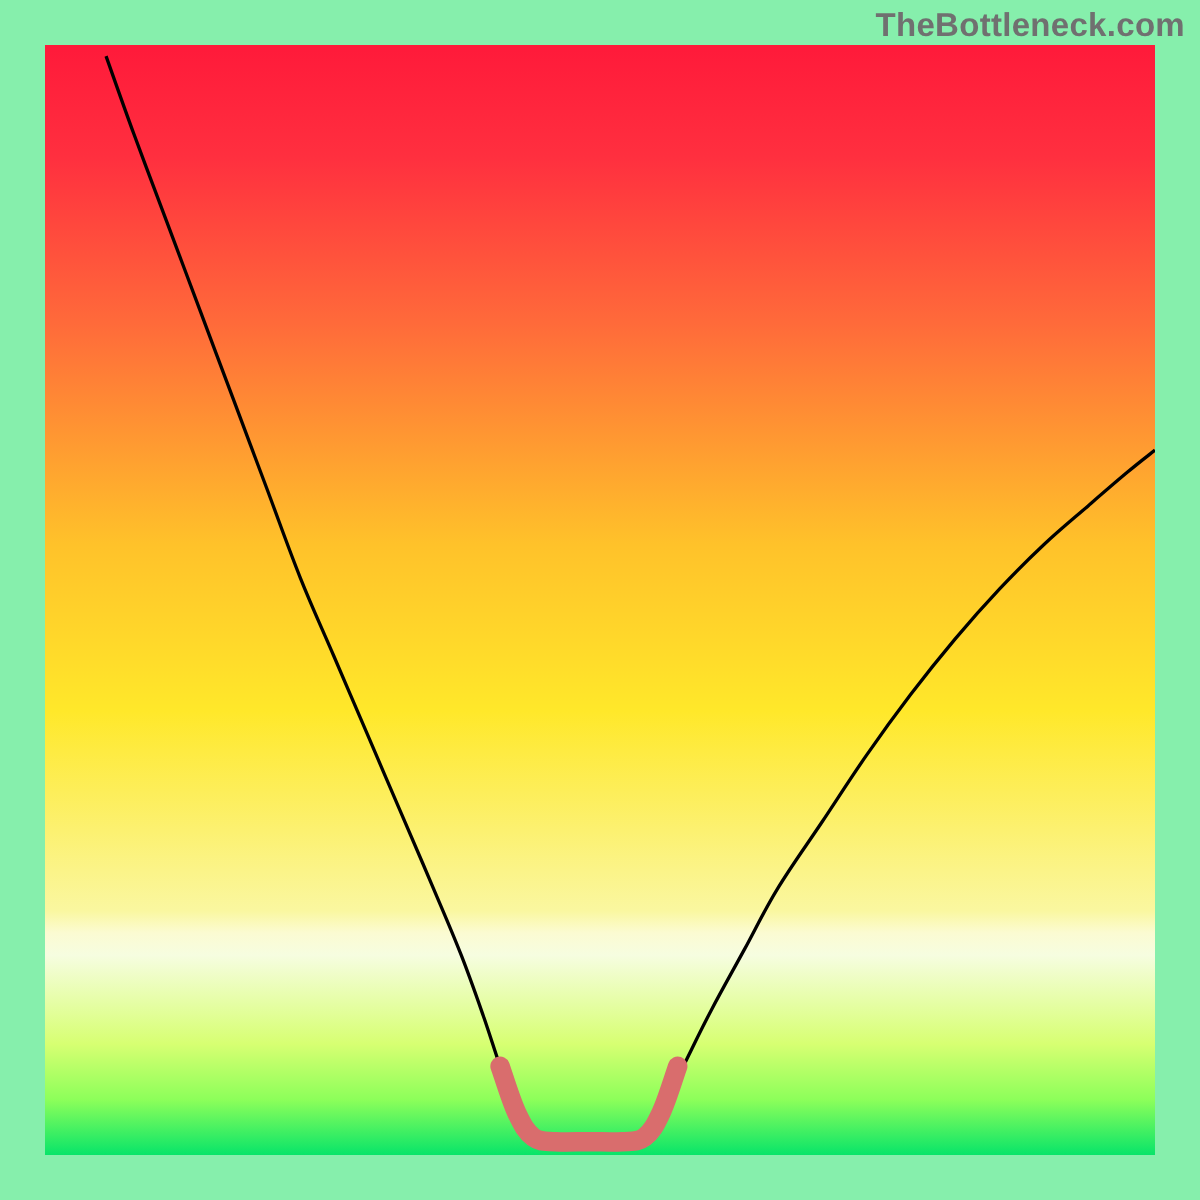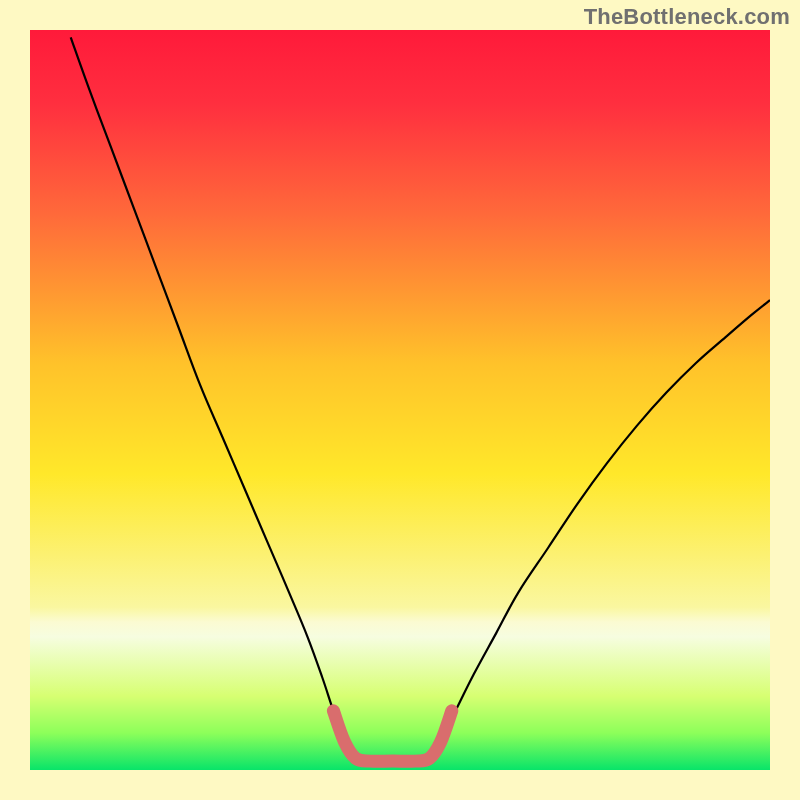--- a/index.html
+++ b/index.html
@@ -10,21 +10,21 @@
     background: #000;
     overflow: hidden;
     font-family: Arial, Helvetica, sans-serif;
   }
   .frame {
     position: absolute;
     left: 0;
     top: 0;
     width: 800px;
     height: 800px;
-    background: #fef9c3;
+    background: #86efac;
   }
   .watermark {
     position: absolute;
     top: 4px;
     right: 10px;
     color: #707070;
     font-size: 22px;
     font-weight: 600;
     letter-spacing: 0.2px;
     user-select: none;

